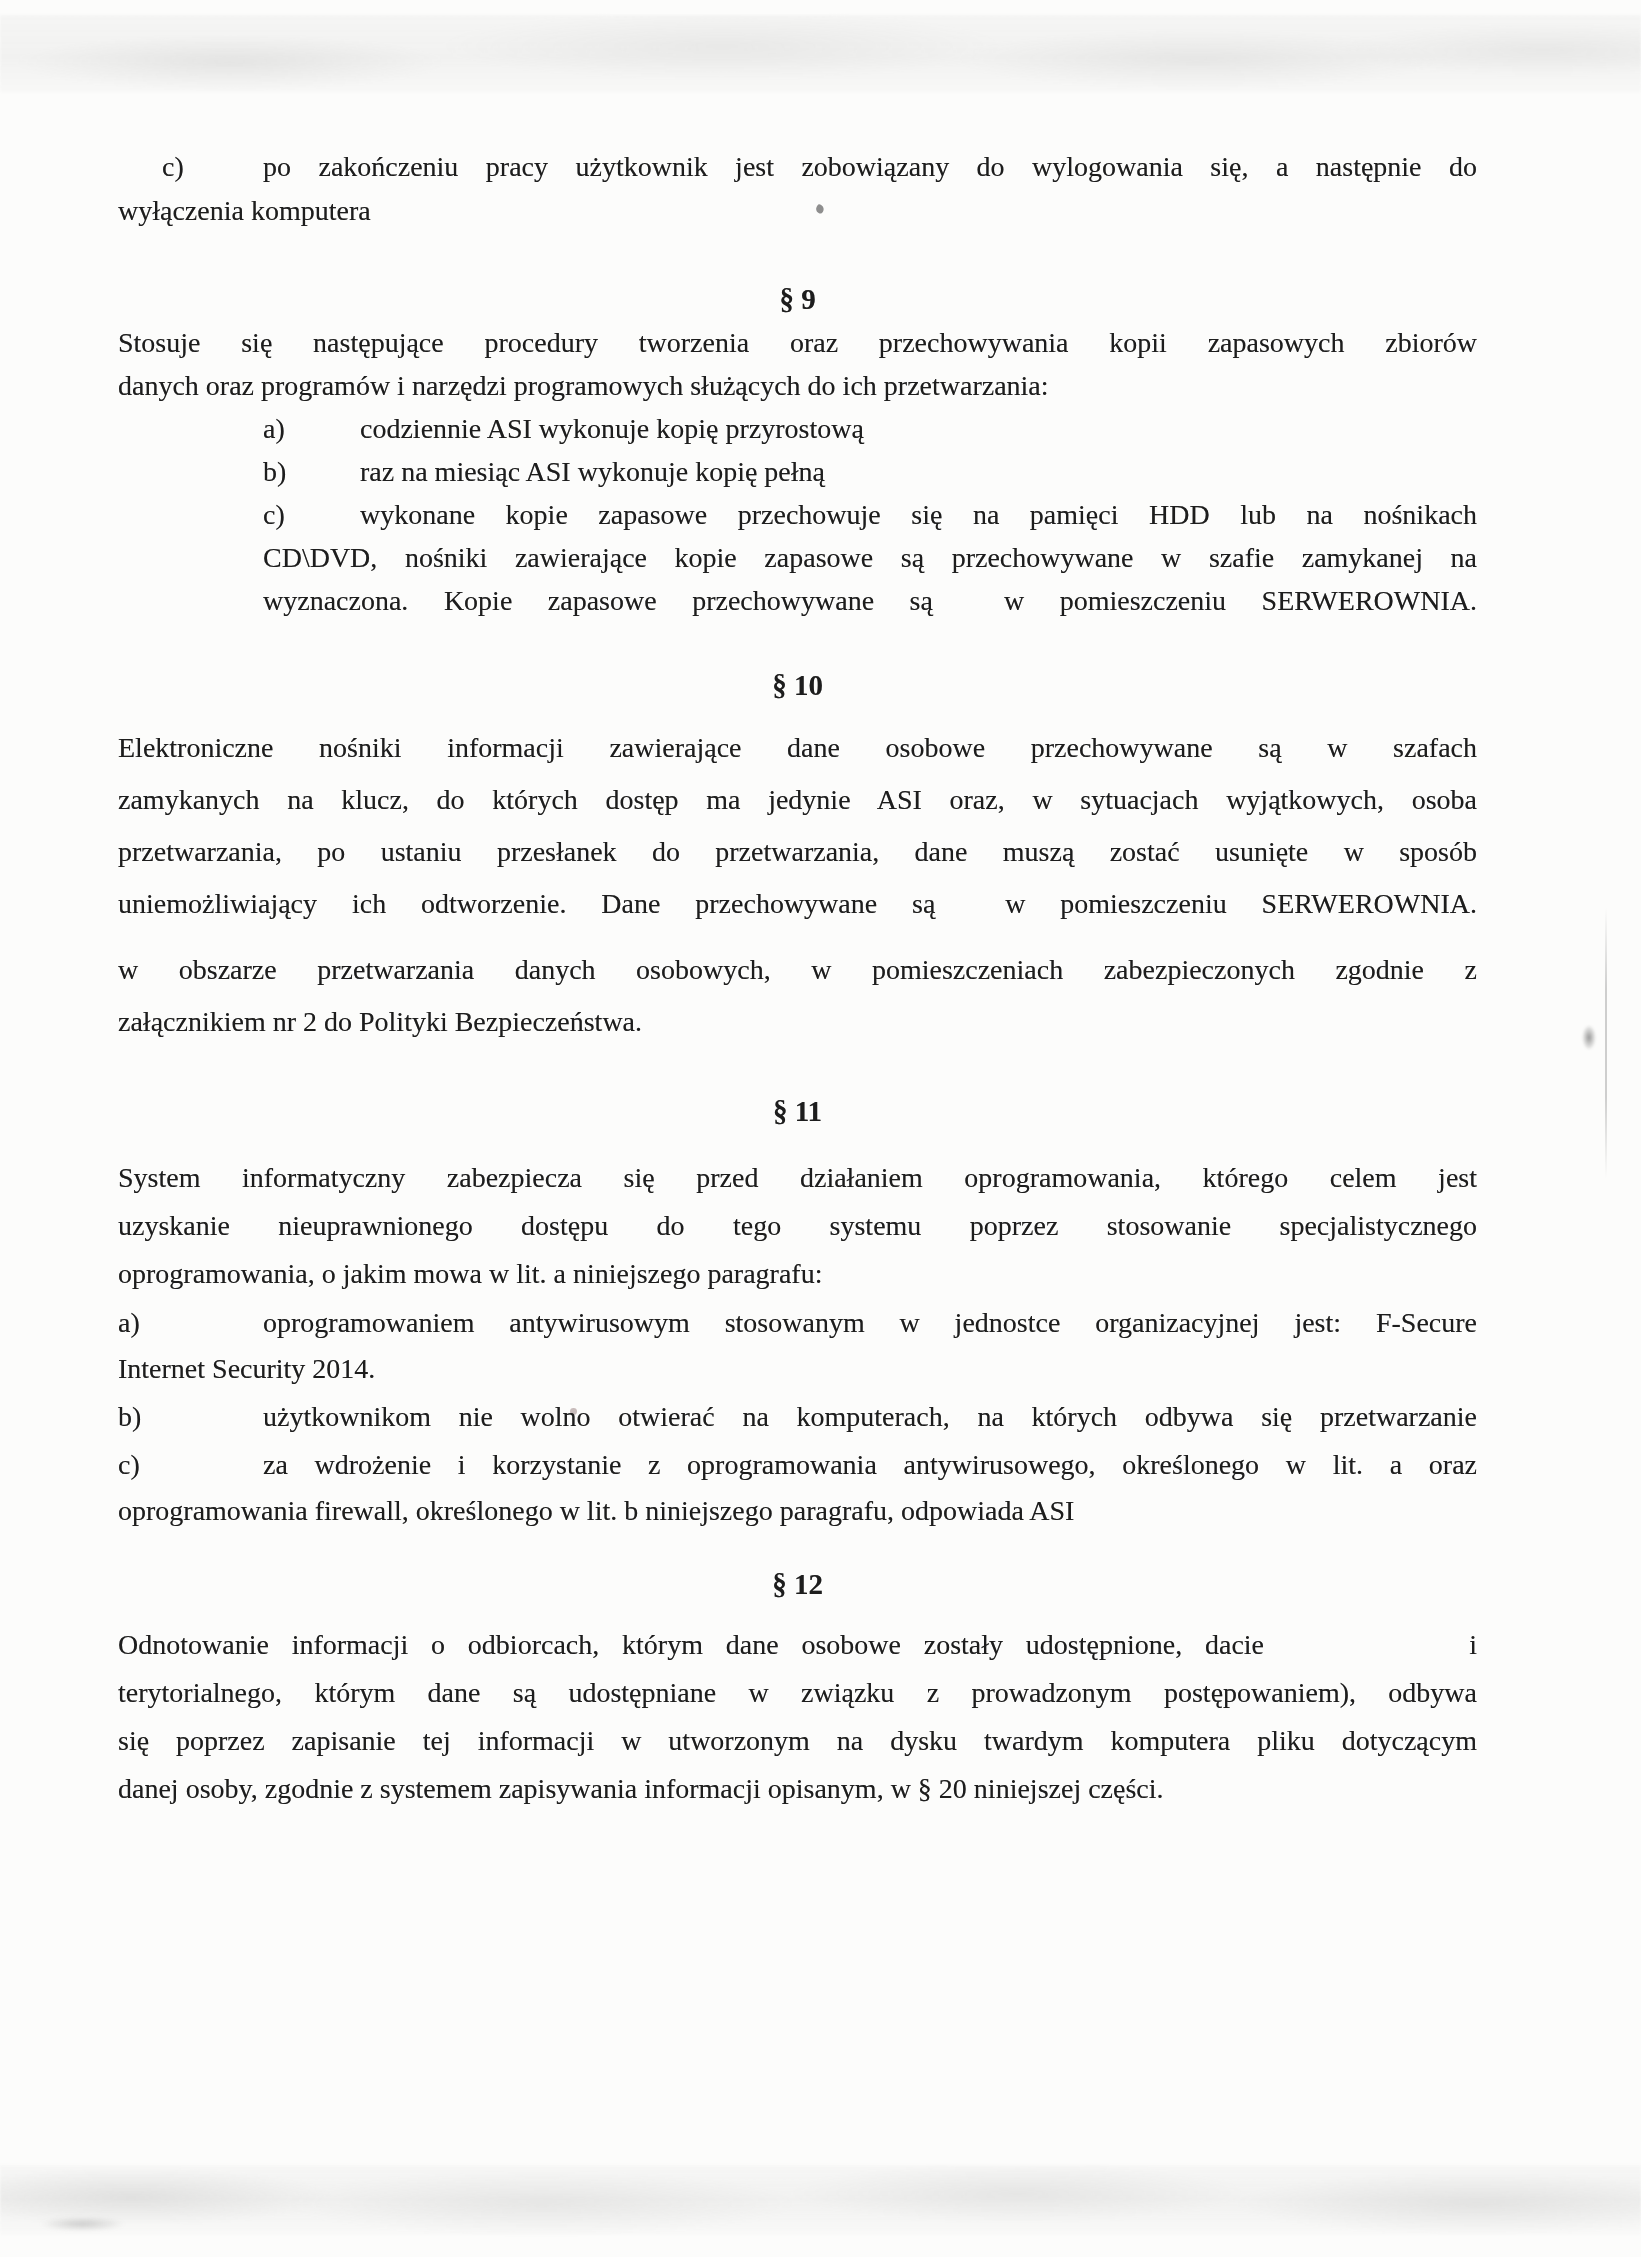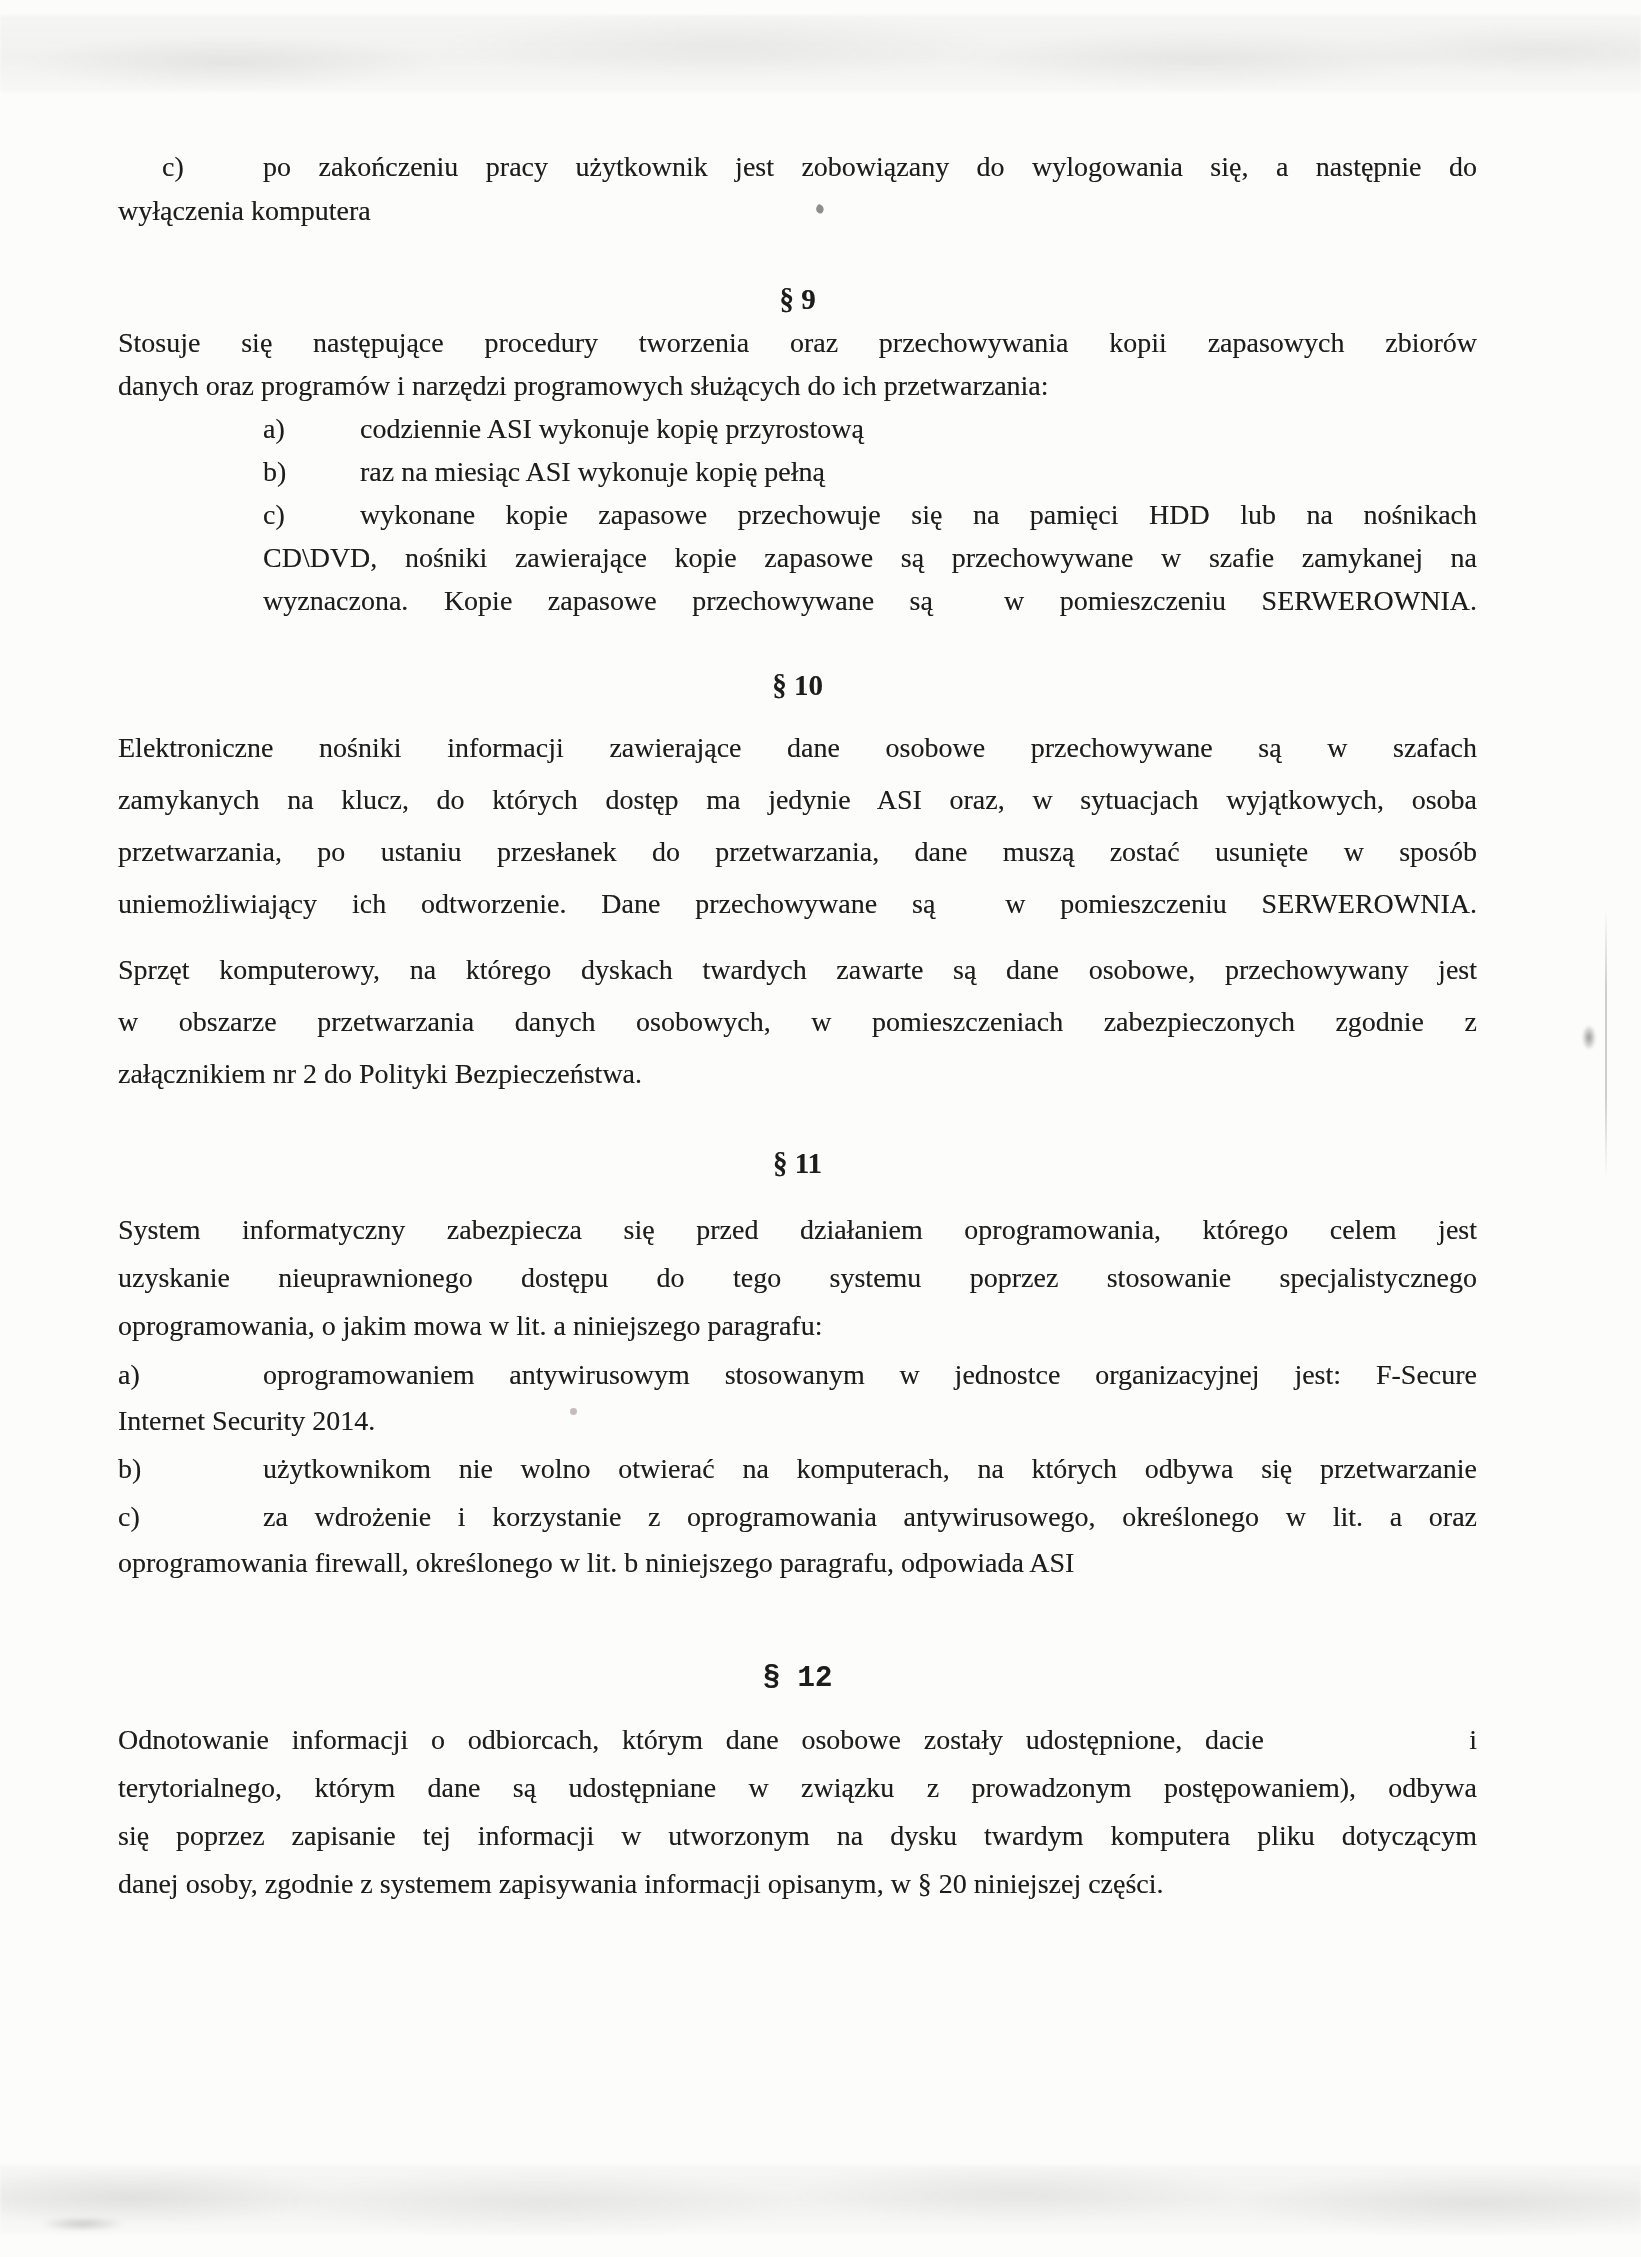--- a/index.html
+++ b/index.html
@@ -68,21 +68,21 @@
   .h9      { margin-top:44px; }
   .s9p     { line-height:43px; }
   .s9list  { margin-left:145px; line-height:43px; }
   .h10     { margin-top:41px; }
   .s10p1   { margin-top:15.4px; line-height:52px; }
   .s10p2   { margin-top:13.5px; line-height:52px; }
   .h11     { margin-top:41px; }
   .s11p    { margin-top:21px; line-height:48px; }
   .s11items{ line-height:46px; }
   .s11items .item { margin-top:1.9px; }
-  .h12     { margin-top:71px;font-family:Liberation Mono, monospace; }
+  .h12     { margin-top:28px; }
   .s12p    { margin-top:15.4px; line-height:48px; }
 </style>
 </head>
 <body>
 
 <div class="page">
   <div class="band band-top"></div>
   <div class="band band-bottom"></div>
   <div class="corner-smudge"></div>
   <div class="edge-line"></div>
@@ -129,21 +129,20 @@
     </div>
 
     <div class="heading h10">§ 10</div>
     <div class="para s10p1">
       <div class="line jl">Elektroniczne nośniki informacji zawierające dane osobowe przechowywane są w szafach</div>
       <div class="line jl">zamykanych na klucz, do których dostęp ma jedynie ASI oraz, w sytuacjach wyjątkowych, osoba</div>
       <div class="line jl">przetwarzania, po ustaniu przesłanek do przetwarzania, dane muszą zostać usunięte w sposób</div>
       <div class="line jl">uniemożliwiający ich odtworzenie. Dane przechowywane są&nbsp; w pomieszczeniu SERWEROWNIA.</div>
     </div>
     <div class="para s10p2">
-      <div class="line jl">Sprzęt komputerowy, na którego dyskach twardych zawarte są dane osobowe, przechowywany jest</div>
       <div class="line jl">w obszarze przetwarzania danych osobowych, w pomieszczeniach zabezpieczonych zgodnie z</div>
       <div class="line ll">załącznikiem nr 2 do Polityki Bezpieczeństwa.</div>
     </div>
 
     <div class="heading h11">§ 11</div>
     <div class="para s11p">
       <div class="line jl">System informatyczny zabezpiecza się przed działaniem oprogramowania, którego celem jest</div>
       <div class="line jl">uzyskanie nieuprawnionego dostępu do tego systemu poprzez stosowanie specjalistycznego</div>
       <div class="line ll">oprogramowania, o jakim mowa w lit. a niniejszego paragrafu:</div>
     </div>

